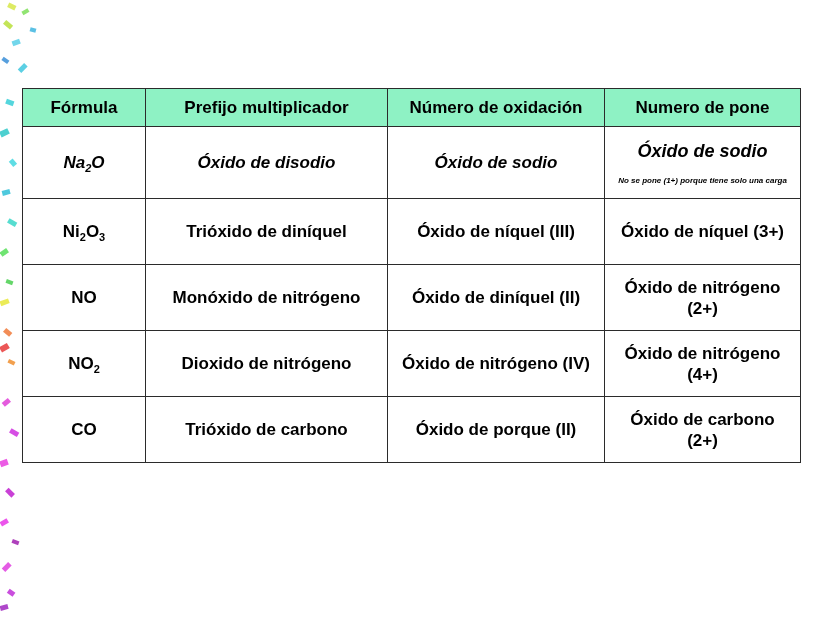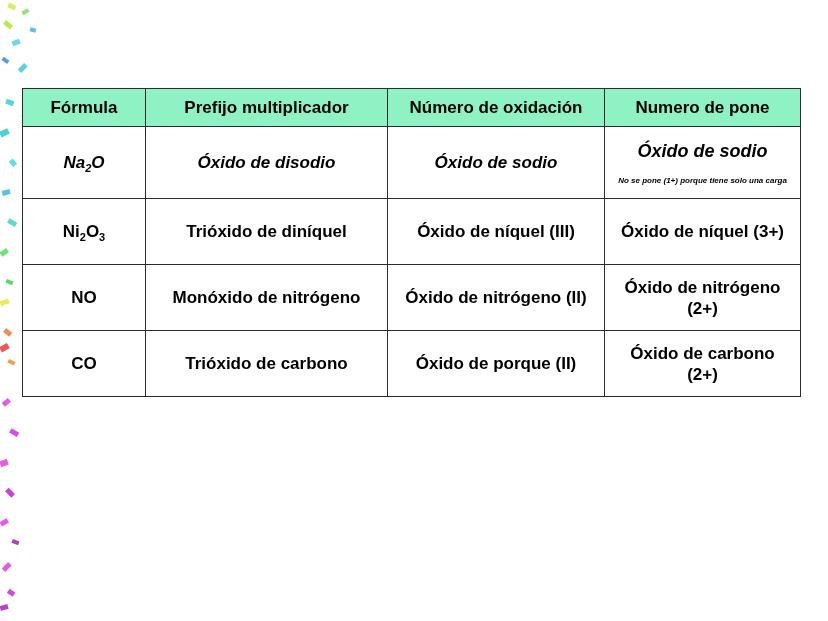--- a/index.html
+++ b/index.html
@@ -91,22 +91,28 @@
     </tr>
     <tr>
       <td><span>Ni</span><sub>2</sub><span>O</span><sub>3</sub></td>
       <td>Trióxido de diníquel</td>
       <td>Óxido de níquel (III)</td>
       <td>Óxido de níquel (3+)</td>
     </tr>
     <tr>
       <td><span>NO</span></td>
       <td>Monóxido de nitrógeno</td>
-      <td>Óxido de nitrógeno (II)</td>
+      <td>Óxido de diníquel (II)</td>
       <td><span>Óxido de nitrógeno</span><br><span>(2+)</span></td>
+    </tr>
+    <tr>
+      <td><span>NO</span><sub>2</sub></td>
+      <td>Dioxido de nitrógeno</td>
+      <td>Óxido de nitrógeno (IV)</td>
+      <td><span>Óxido de nitrógeno</span><br><span>(4+)</span></td>
     </tr>
     <tr>
       <td><span>CO</span></td>
       <td>Trióxido de carbono</td>
       <td>Óxido de porque (II)</td>
       <td><span>Óxido de carbono</span><br><span>(2+)</span></td>
     </tr>
   </tbody>
 </table>
 

